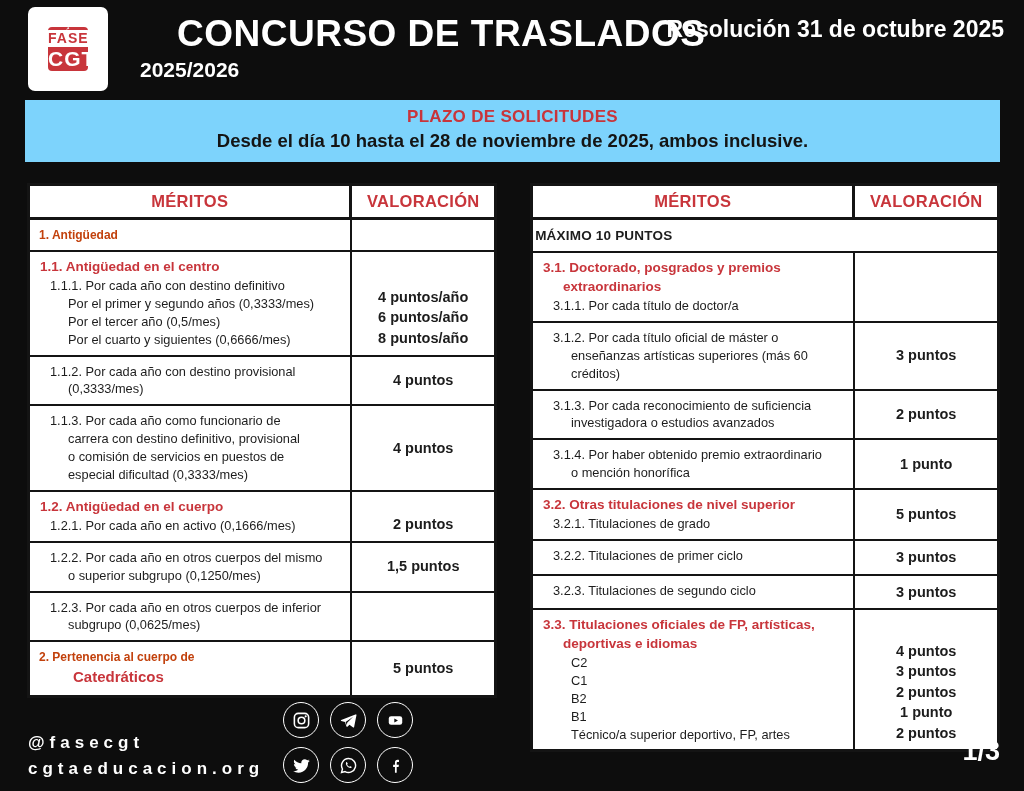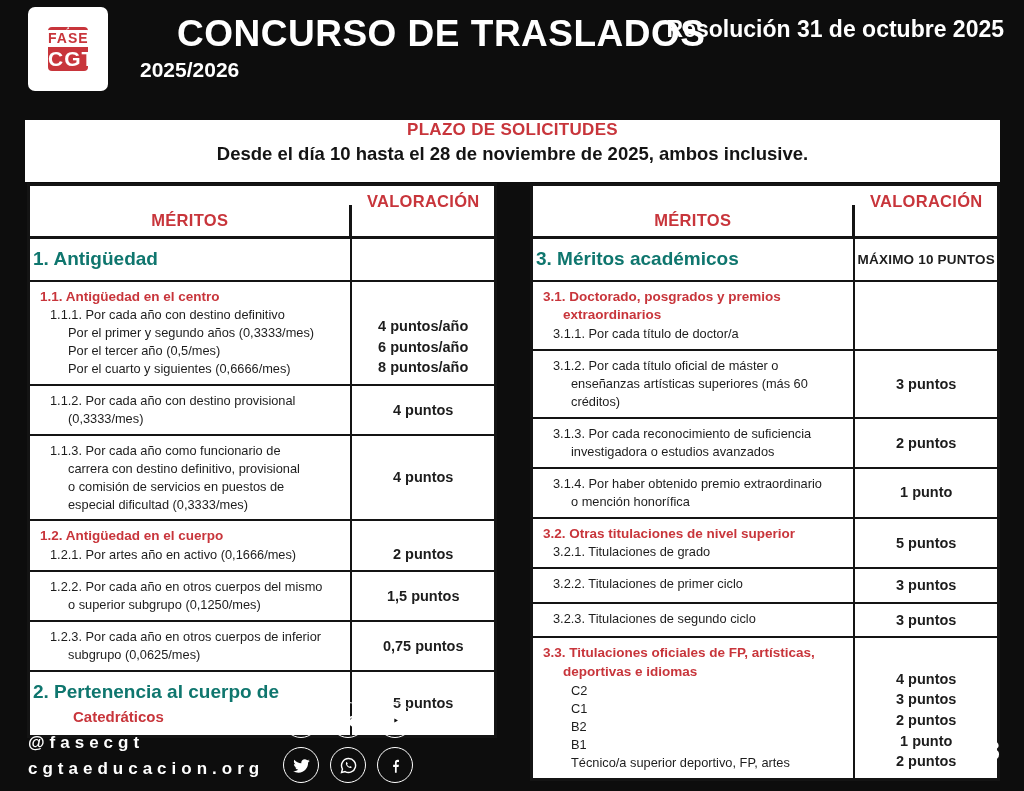--- a/index.html
+++ b/index.html
@@ -43,53 +43,53 @@
     font-size:21px; font-weight:bold;
   }
   .resolution {
     position:absolute; right:20px; top:16px;
     font-size:23px; font-weight:bold;
   }
 
   
   .notice {
     position:absolute; left:25px; top:100px; width:975px; height:62px;
-    background:#ffffff; text-align:center; margin-top:20px;
+    background:#7dd3fc; text-align:center; padding-top:7px;
   }
   .notice-title { color:#c8353b; font-weight:bold; font-size:17px; letter-spacing:.3px; }
   .notice-text  { color:#141414; font-weight:bold; font-size:18.5px; margin-top:3px; }
 
   
   .tables {
     position:absolute; left:27px; top:183px; width:973px;
     display:flex; gap:33px; align-items:flex-start;
   }
   .tbl {
     width:470px; background:#fff; border:3px solid #141414; color:#1d1d1d;
   }
   .t-head { display:flex; border-bottom:3px solid #141414; }
   .t-head-cell {
     color:#c8353b; font-weight:bold; font-size:16.5px; letter-spacing:.3px;
     text-align:center; padding:6px 2px;
   }
-  .t-head-merits { width:69.5%; border-right:3px solid #141414;margin-top:19px; }
+  .t-head-merits { width:69.5%; border-right:3px solid #141414; }
   .t-head-val { width:30.5%; }
   .t-row { display:flex; border-bottom:2.5px solid #141414; }
   .t-row:last-child { border-bottom:none; }
   .t-merits { width:69.5%; border-right:2.5px solid #141414; padding:6px 4px 6px 0; }
   .t-val {
     width:30.5%; padding:6px 2px;
     display:flex; flex-direction:column; justify-content:center; align-items:center;
     font-size:14.5px; font-weight:600; color:#1d1d1d;
   }
   .t-val.bottom { justify-content:flex-end; }
   .val-line { line-height:1.42; text-align:center; }
   .val-caps { font-size:13.5px; font-weight:bold; letter-spacing:.2px; }
   .line { line-height:1.4; }
-  .l-r1  { color:#0f766e; font-weight:bold; font-size:19px;   padding-left:3px; line-height:1.5; }
+  .l-r1  { color:#c2410c; font-weight:bold; font-size:12px;   padding-left:9px; line-height:1.5; }
   .l-r1c { color:#c8353b; font-weight:bold; font-size:15px;   padding-left:43px; line-height:1.5; }
   .l-r2  { color:#c8353b; font-weight:bold; font-size:13.5px; padding-left:10px; }
   .l-r2c { color:#c8353b; font-weight:bold; font-size:13.5px; padding-left:30px; }
   .l-p1  { color:#1d1d1d; font-size:12.8px; padding-left:20px; }
   .l-p2  { color:#1d1d1d; font-size:12.8px; padding-left:38px; }
 
   
   .handles {
     position:absolute; left:28px; top:730px;
     font-weight:bold; font-size:17px; letter-spacing:5px; line-height:1.55;
@@ -184,63 +184,57 @@
           <div class="line l-p2">o comisión de servicios en puestos de</div>
           <div class="line l-p2">especial dificultad (0,3333/mes)</div>
         </div>
         <div class="t-val">
           <div class="val-line">4 puntos</div>
         </div>
       </div>
       <div class="t-row">
         <div class="t-merits">
           <div class="line l-r2">1.2. Antigüedad en el cuerpo</div>
-          <div class="line l-p1">1.2.1. Por artes año en activo (0,1666/mes)</div>
+          <div class="line l-p1">1.2.1. Por cada año en activo (0,1666/mes)</div>
         </div>
         <div class="t-val bottom">
           <div class="val-line">2 puntos</div>
         </div>
       </div>
       <div class="t-row">
         <div class="t-merits">
           <div class="line l-p1">1.2.2. Por cada año en otros cuerpos del mismo</div>
           <div class="line l-p2">o superior subgrupo (0,1250/mes)</div>
         </div>
         <div class="t-val">
           <div class="val-line">1,5 puntos</div>
         </div>
       </div>
       <div class="t-row">
         <div class="t-merits">
           <div class="line l-p1">1.2.3. Por cada año en otros cuerpos de inferior</div>
           <div class="line l-p2">subgrupo (0,0625/mes)</div>
-        </div>
-        <div class="t-val">
-          <div class="val-line">0,75 puntos</div>
         </div>
       </div>
       <div class="t-row">
         <div class="t-merits">
           <div class="line l-r1">2. Pertenencia al cuerpo de</div>
           <div class="line l-r1c">Catedráticos</div>
         </div>
         <div class="t-val">
           <div class="val-line">5 puntos</div>
         </div>
       </div>
     </div>
   <div class="tbl">
       <div class="t-head">
         <div class="t-head-cell t-head-merits">MÉRITOS</div>
         <div class="t-head-cell t-head-val">VALORACIÓN</div>
       </div>
       <div class="t-row">
-        <div class="t-merits">
-          <div class="line l-r1">3. Méritos académicos</div>
-        </div>
         <div class="t-val">
           <div class="val-line val-caps">MÁXIMO 10 PUNTOS</div>
         </div>
       </div>
       <div class="t-row">
         <div class="t-merits">
           <div class="line l-r2">3.1. Doctorado, posgrados y premios</div>
           <div class="line l-r2c">extraordinarios</div>
           <div class="line l-p1">3.1.1. Por cada título de doctor/a</div>
         </div>

